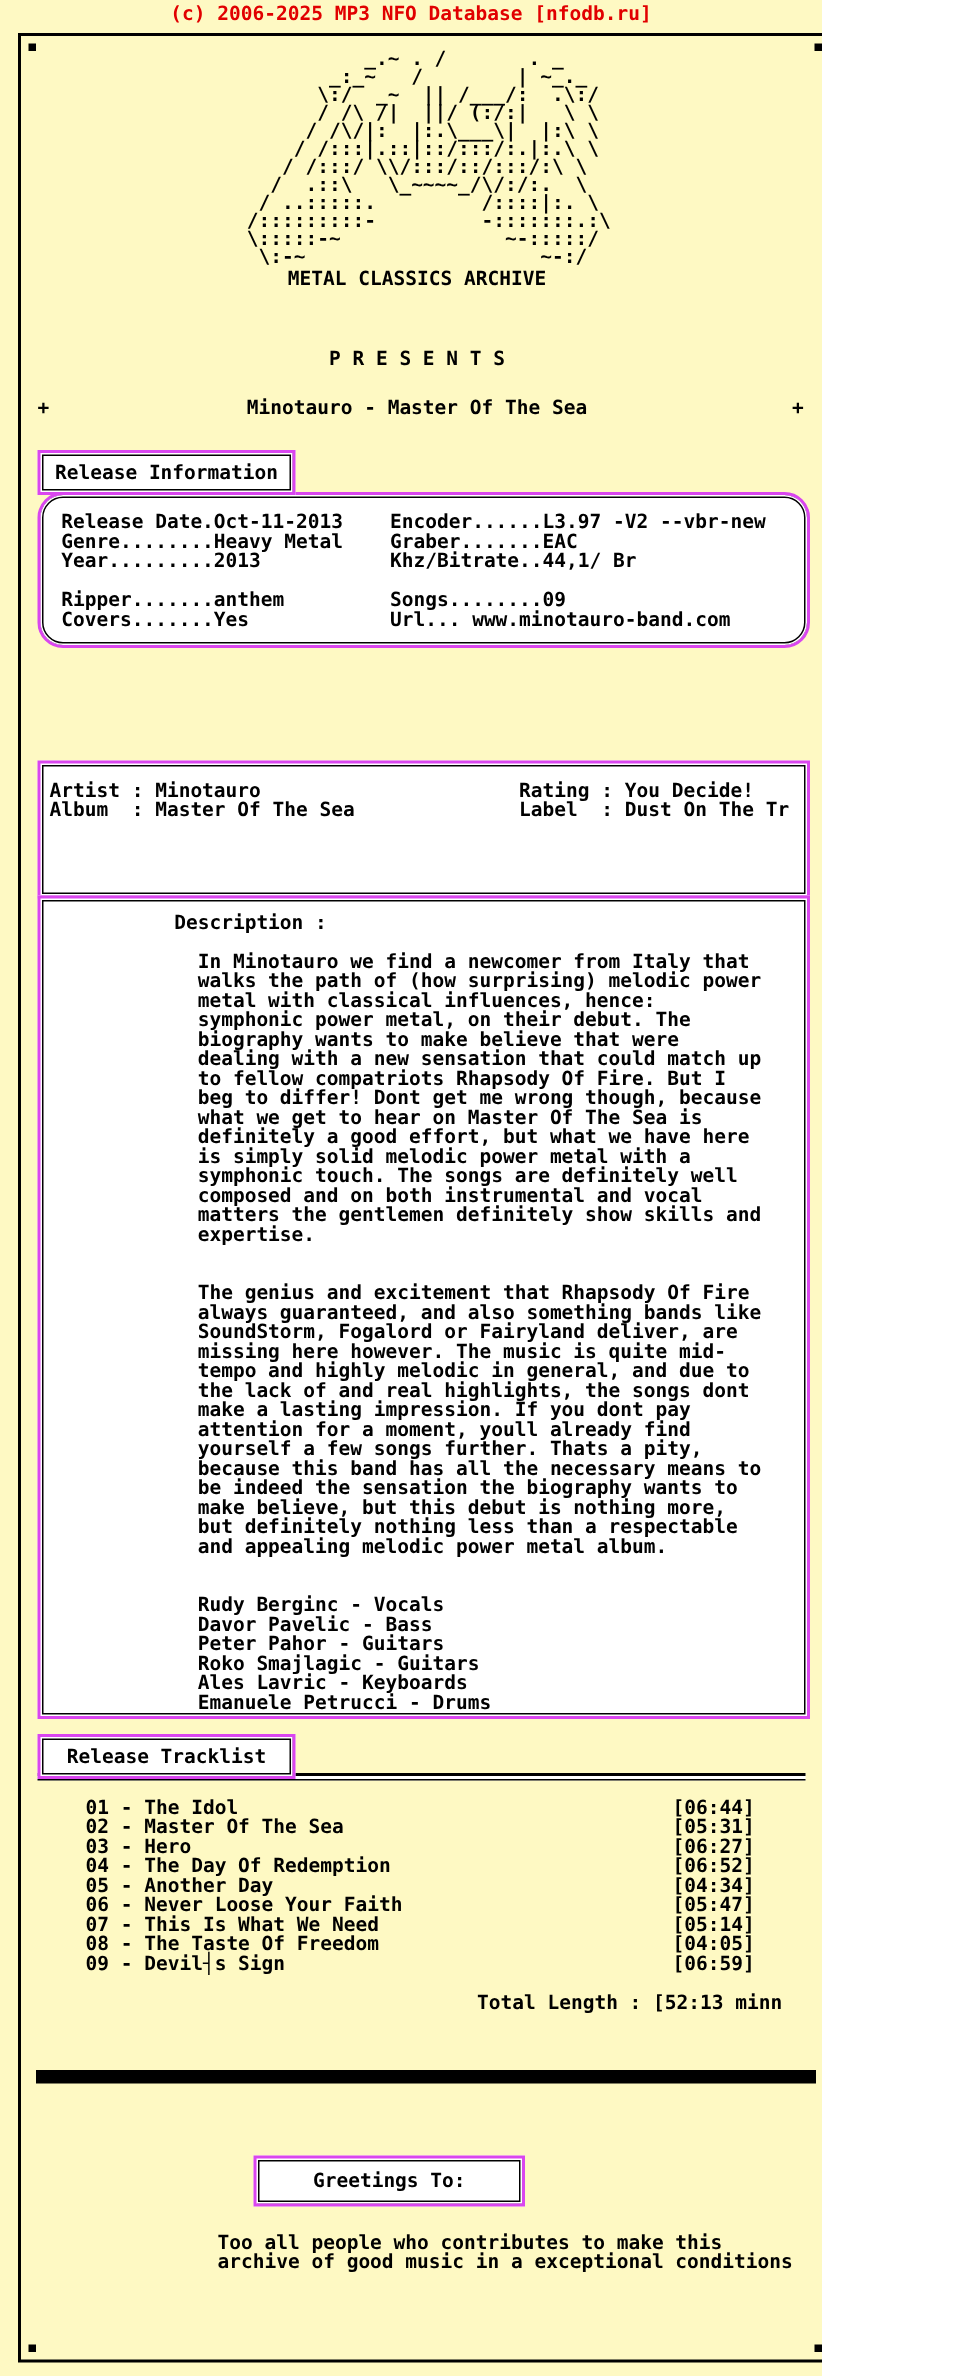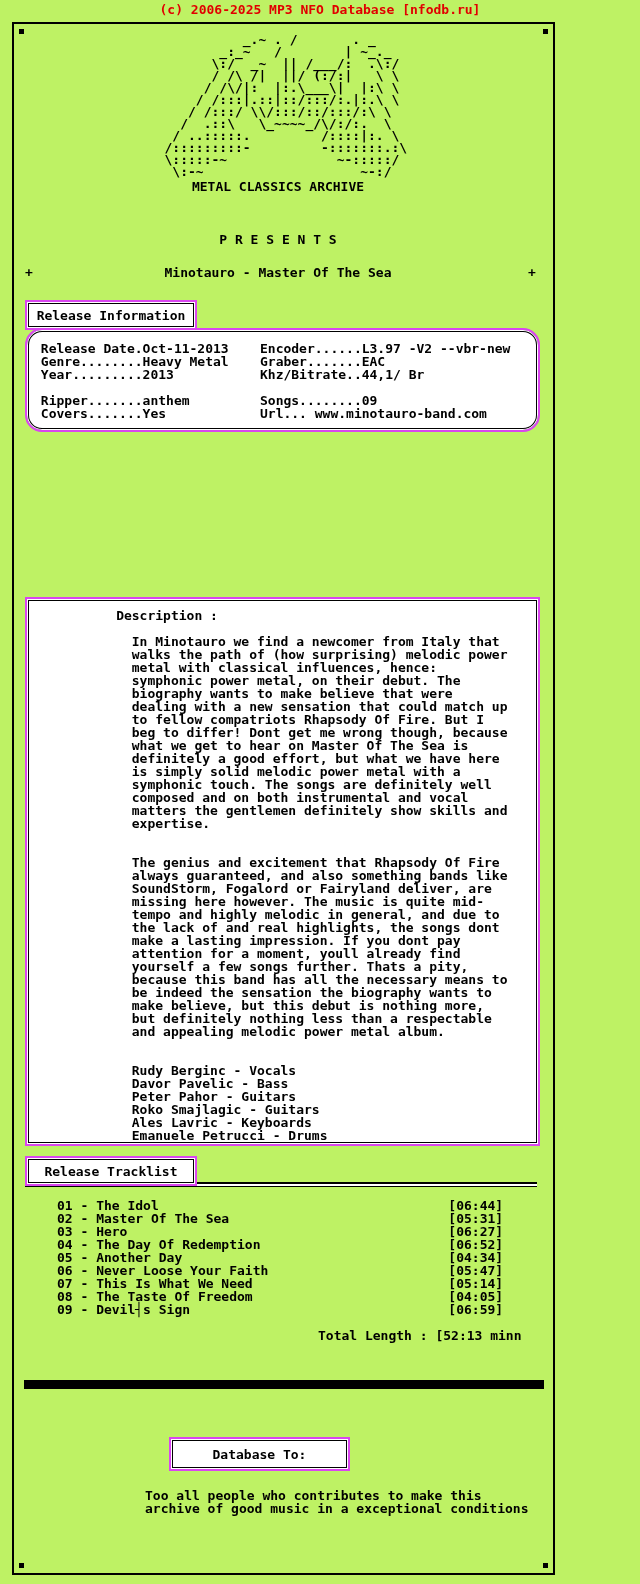--- a/index.html
+++ b/index.html
@@ -1,16 +1,16 @@
 <!DOCTYPE html>
 <html><head>
 <meta charset="utf-8">
 <style>
   html,body{margin:0;padding:0;background:#fff;}
-  #page{position:relative;width:640px;height:1584px;background:#bef264;overflow:hidden;
+  #page{position:relative;width:548px;height:1584px;background:#fef9c3;overflow:hidden;
         font-family:"DejaVu Sans Mono", monospace;font-weight:bold;font-size:13px;
         line-height:13px;color:#000;}
   pre{margin:0;font:inherit;white-space:pre;}
   .abs{position:absolute;}
   .center-col{left:278px;transform:translateX(-50%);text-align:center;}
   .redline{top:3px;left:0;width:100%;text-align:center;color:#e10000;}
   
   .frame{left:12px;top:22px;width:543px;height:1553px;border:2px solid #000;box-sizing:border-box;}
   .sq{width:5px;height:5px;background:#000;}
   
@@ -60,20 +60,24 @@
   </div>
   <div class="abs dbl" style="left:25px;top:328px;width:515px;height:104px;border-radius:17px;">
     <pre class="boxpre"> Release Date.Oct-11-2013    Encoder......L3.97 -V2 --vbr-new
  Genre........Heavy Metal    Graber.......EAC
  Year.........2013           Khz/Bitrate..44,1/ Br
                              
  Ripper.......anthem         Songs........09
  Covers.......Yes            Url... www.minotauro-band.com</pre>
   </div>
 
+  <div class="abs dbl" style="left:25px;top:507px;width:515px;height:92px;">
+    <pre class="boxpre">Artist : Minotauro                      Rating : You Decide!
+Album  : Master Of The Sea              Label  : Dust On The Tr</pre>
+  </div>
   <div class="abs dbl" style="left:25px;top:597px;width:515px;height:549px;padding-left:44px;">
     <pre style="padding:10px 0 0 6px;">     Description :
 
        In Minotauro we find a newcomer from Italy that
        walks the path of (how surprising) melodic power
        metal with classical influences, hence:
        symphonic power metal, on their debut. The
        biography wants to make believe that were
        dealing with a new sensation that could match up
        to fellow compatriots Rhapsody Of Fire. But I
@@ -121,18 +125,18 @@
 04 - The Day Of Redemption                        [06:52]
 05 - Another Day                                  [04:34]
 06 - Never Loose Your Faith                       [05:47]
 07 - This Is What We Need                         [05:14]
 08 - The Taste Of Freedom                         [04:05]
 09 - Devil┤s Sign                                 [06:59]</pre>
   <div class="abs" style="left:318px;top:1329px;">Total Length : [52:13 minn</div>
 
   <div class="abs bar" style="left:24px;top:1380px;width:520px;height:9px;"></div>
   <div class="abs dbl tab" style="left:169px;top:1437px;width:181px;height:34px;">
-    <span>Database To:</span>
+    <span>Greetings To:</span>
   </div>
   <pre class="abs" style="left:97px;top:1489px;margin-left:48px;">Too all people who contributes to make this
 archive of good music in a exceptional conditions</pre>
 
 </div>
 
 </body></html>

